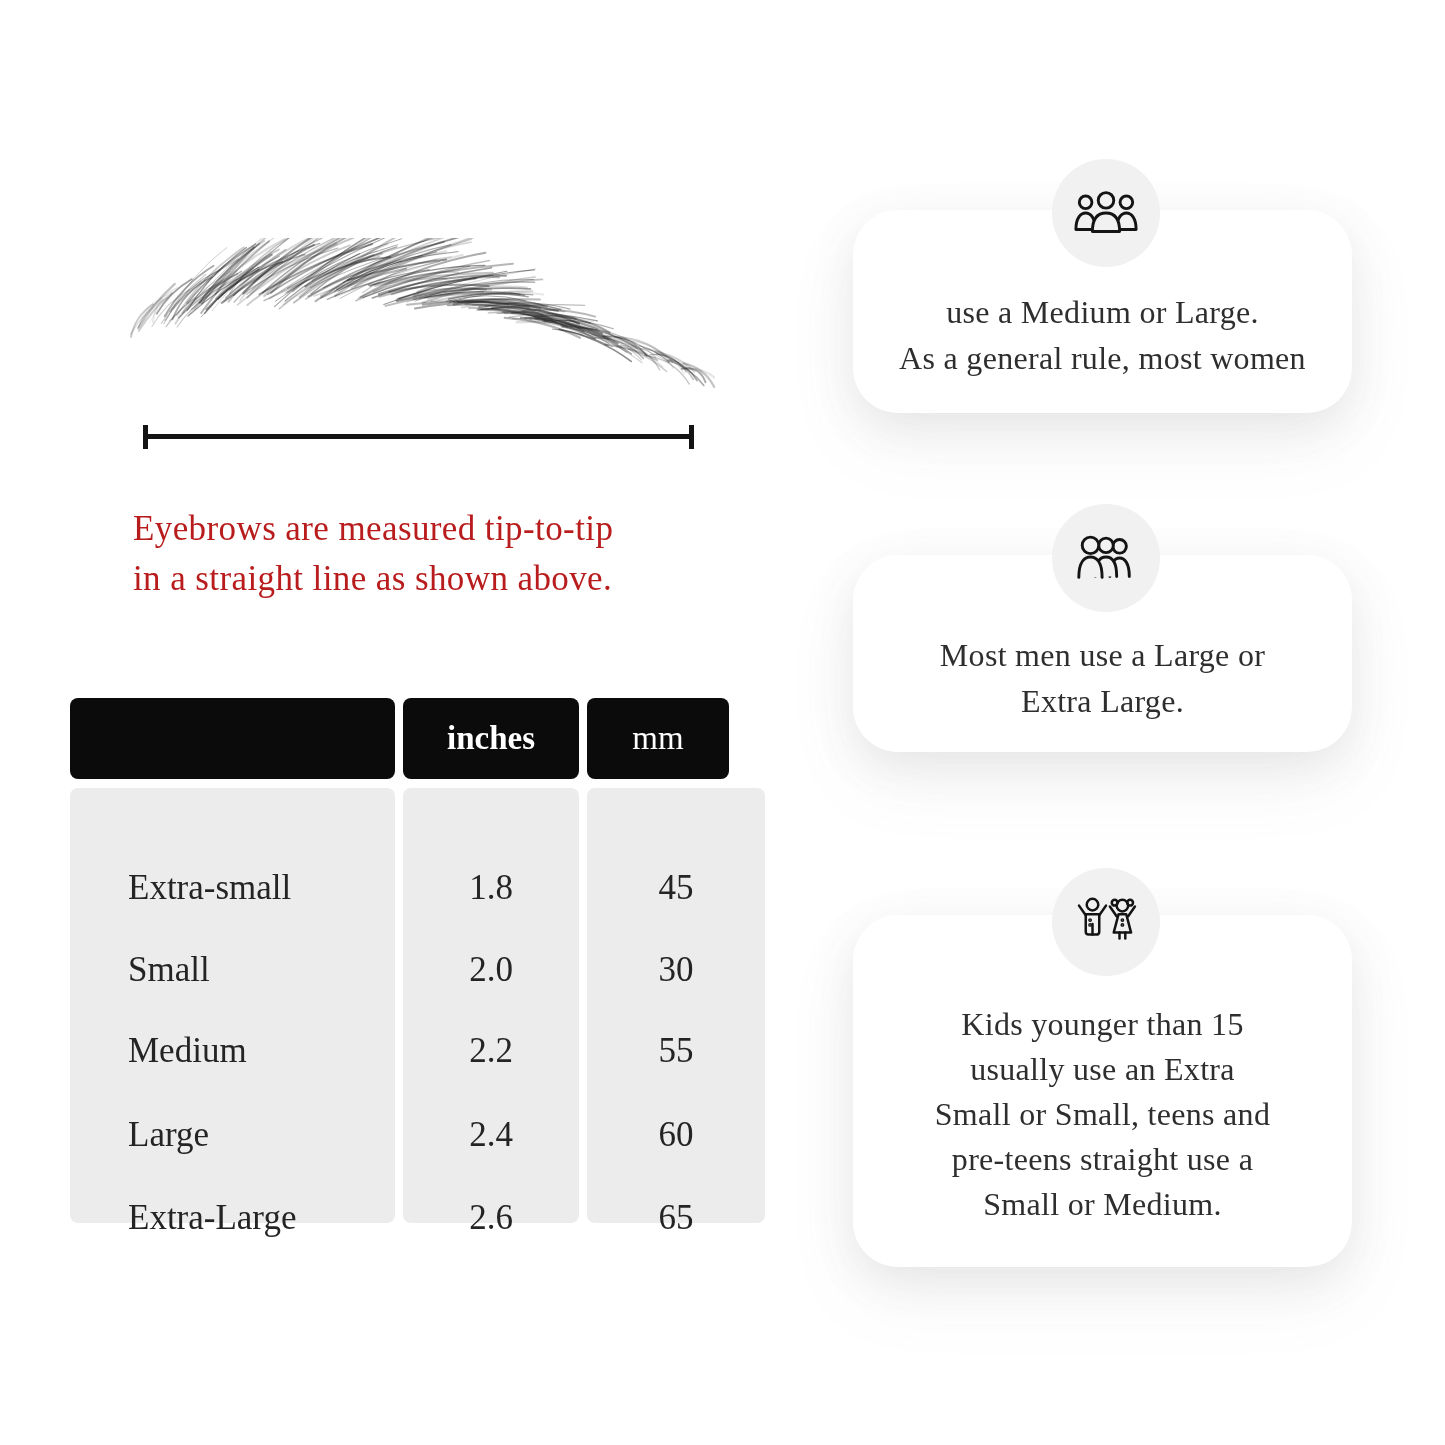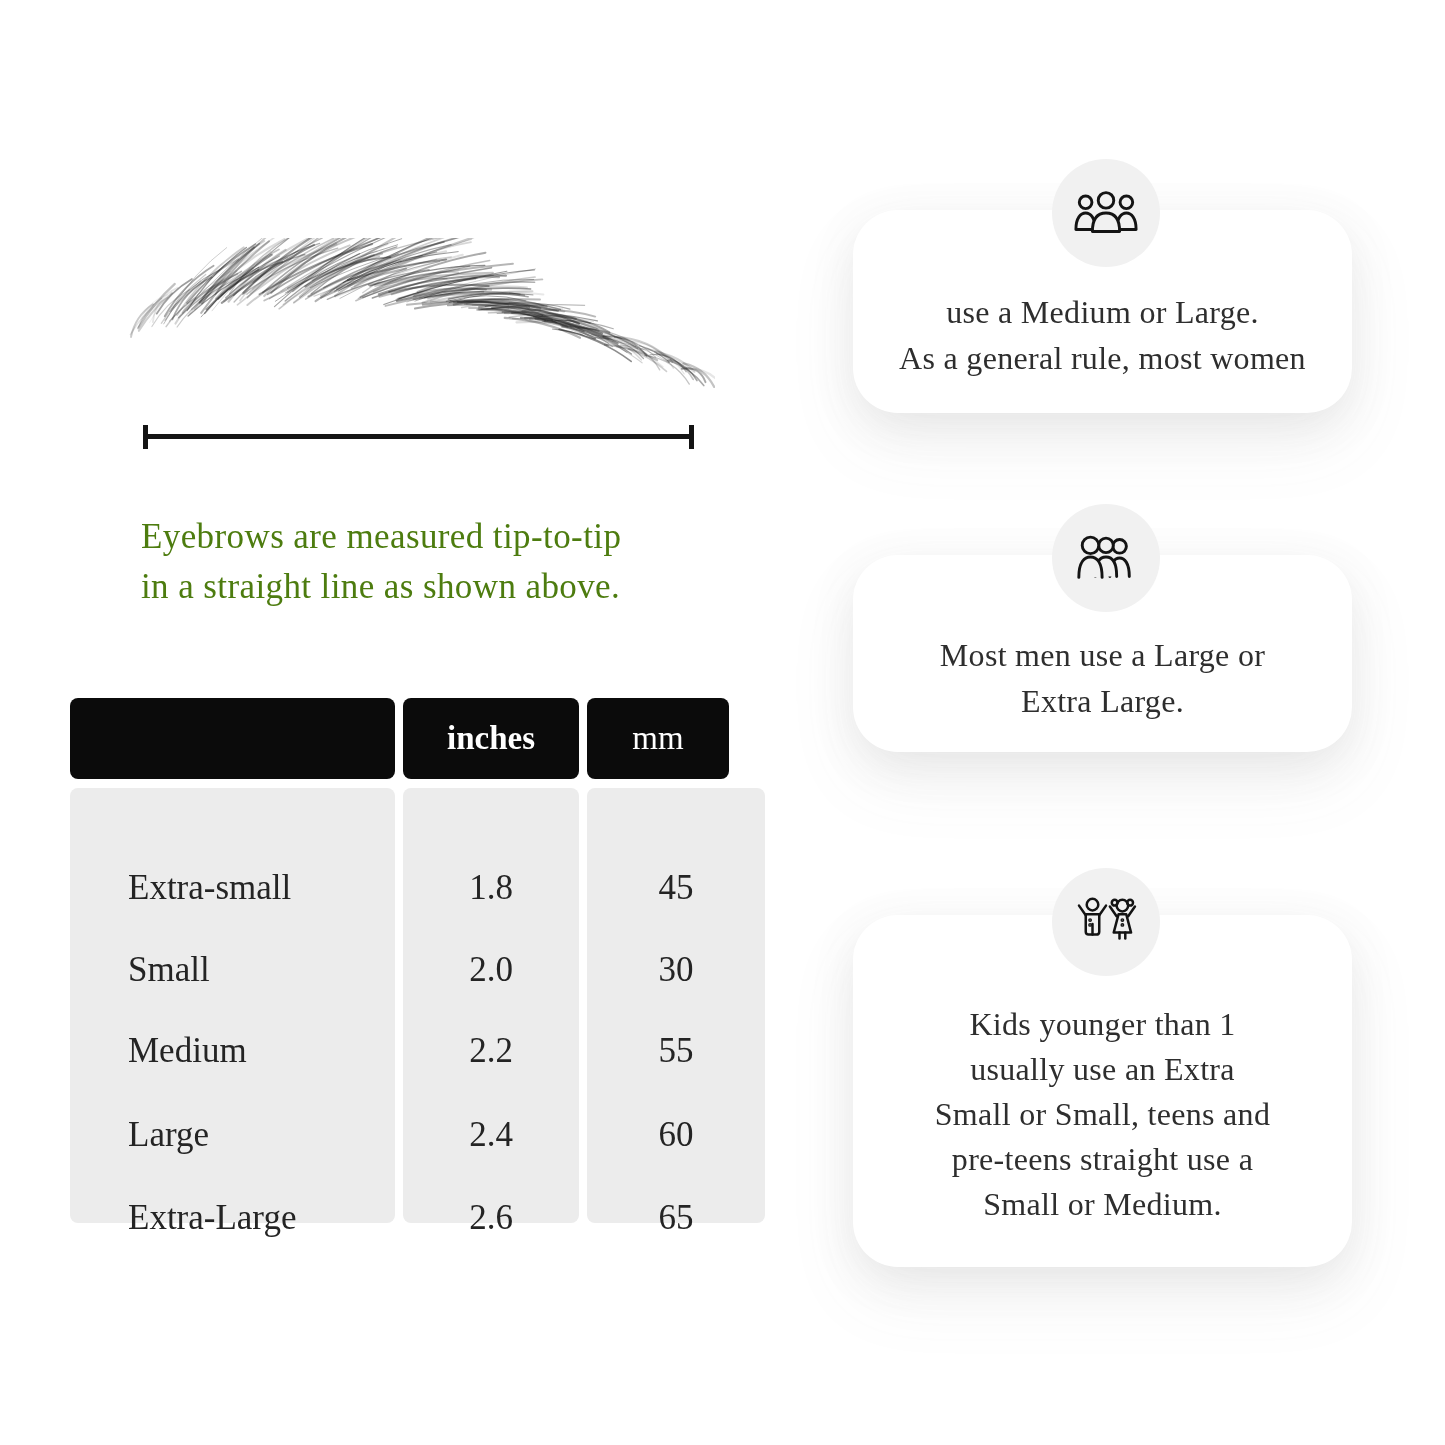--- a/index.html
+++ b/index.html
@@ -9,22 +9,22 @@
   }
   
   .brow-svg{position:absolute;left:105px;top:238px;width:610px;height:175px;}
   .measure-line{position:absolute;left:143px;top:434px;width:551px;height:5px;background:#141414;}
   .measure-line::before,.measure-line::after{
     content:"";position:absolute;top:-9.5px;width:5px;height:24px;background:#141414;
   }
   .measure-line::before{left:0;}
   .measure-line::after{right:0;}
   .caption{
-    position:absolute;left:133px;top:504px;margin:8px;font-size:35px;line-height:50px;
-    letter-spacing:0.4px;color:#4d7c0f;
+    position:absolute;left:133px;top:504px;margin:0;font-size:35px;line-height:50px;
+    letter-spacing:0.4px;color:#b91c1c;
   }
   .caption span{display:block;}
   
   .th{position:absolute;top:698px;height:81px;background:#0b0b0b;border-radius:8px;}
   .th-label{color:#ffffff;font-size:33px;line-height:81px;text-align:center;}
   .th1{left:70px;width:325px;}
   .th2{left:403px;width:176px;font-weight:bold;}
   .th3{left:587px;width:142px;}
   .tb{position:absolute;top:788px;height:435px;background:#ececec;border-radius:8px;}
   .tb1{left:70px;width:325px;}
@@ -389,20 +389,20 @@
       <path d="M43,22 L36,12"></path>
       <path d="M55,22 L62,12"></path>
       <path d="M45,20 H53 L58,39 H40 Z"></path>
       <path d="M46,39 V45"></path>
       <path d="M52,39 V45"></path>
       <circle cx="49" cy="26" r="0.7" fill="#141414"></circle>
       <circle cx="49" cy="31" r="0.7" fill="#141414"></circle>
     </svg>
   </div>
   <p class="card-text ct3">
-    <span>Kids younger than 1</span>
+    <span>Kids younger than 15</span>
     <span>usually use an Extra</span>
     <span>Small or Small, teens and</span>
     <span>pre-teens straight use a</span>
     <span>Small or Medium.</span>
   </p>
 
 </div>
 
 </body></html>

